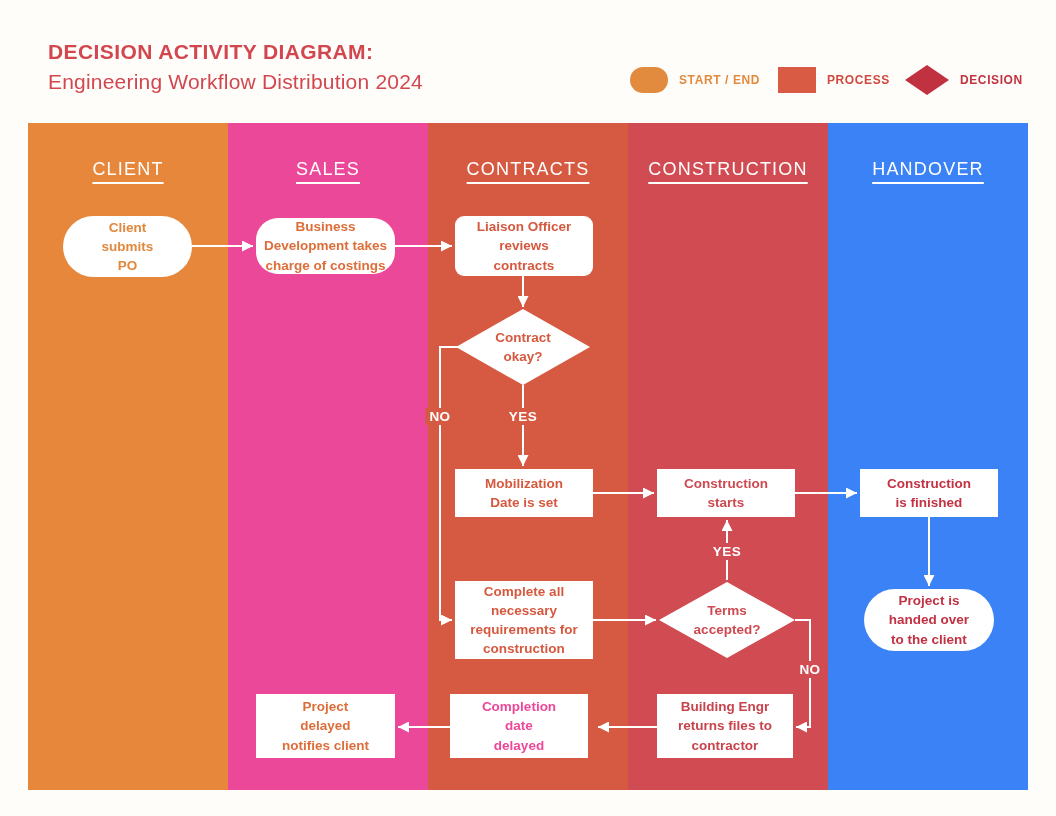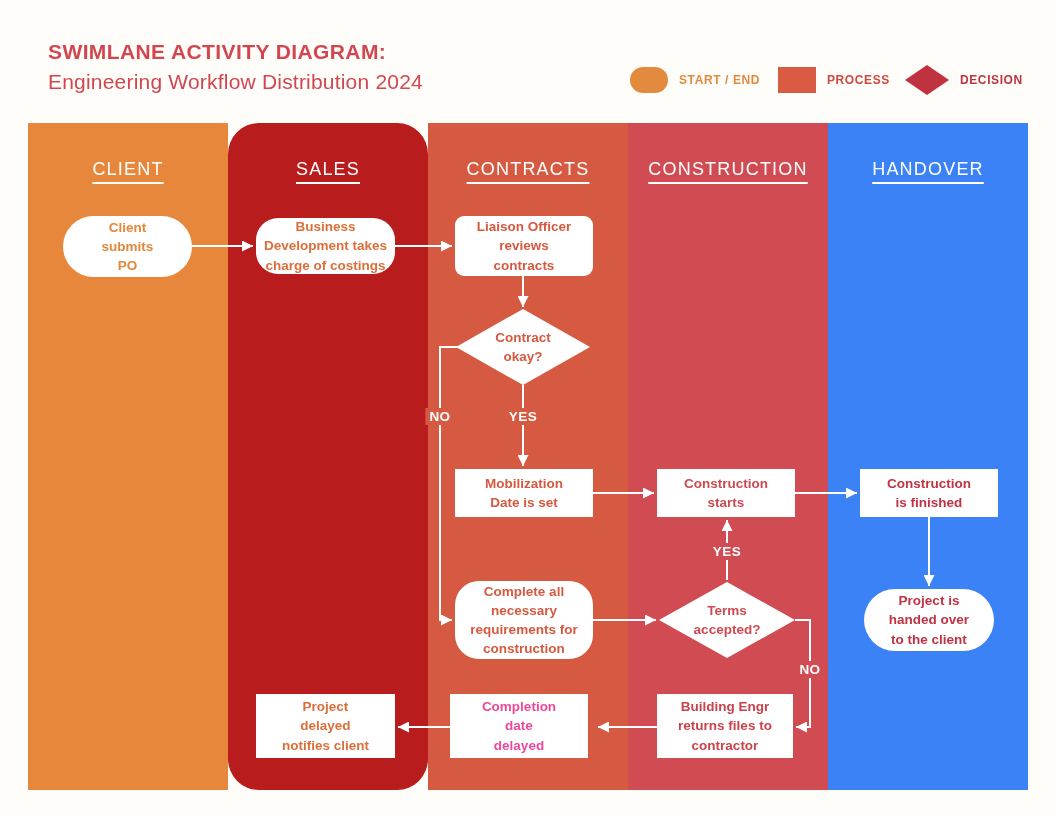--- a/index.html
+++ b/index.html
@@ -31,21 +31,21 @@
   .lg-decision  { left:905px; color:#c0323f; }
   .sw-pill    { width:38px; height:26px; border-radius:13px; background:#e28b3e; }
   .sw-rect    { width:38px; height:26px; background:#d95b43; }
   .sw-diamond { width:44px; height:30px; background:#c0323f;
                 clip-path:polygon(50% 0,100% 50%,50% 100%,0 50%); }
 
   
   .lanes { position:absolute; left:28px; top:123px; width:1000px; height:667px; display:flex; }
   .lane  { flex:1 1 0; position:relative; }
   .lane-c1 { background:#e6873c; }
-  .lane-c2 { background:#b91c1c;border-radius:31px; }
+  .lane-c2 { background:#ec4899; }
   .lane-c3 { background:#d65a41; }
   .lane-c4 { background:#d14b53; }
   .lane-c5 { background:#3b82f6; }
   .lane-title {
     position:absolute; top:36px; left:0; width:100%;
     text-align:center; color:#ffffff;
     font-size:18px; font-weight:500; letter-spacing:1.2px;
     text-decoration:underline; text-underline-offset:7px; text-decoration-thickness:1.5px;
   }
 
@@ -62,21 +62,21 @@
   .stadium  { border-radius:31px; }
   .diamond  { clip-path:polygon(50% 0,100% 50%,50% 100%,0 50%); }
 
   .n-client-submits   { left:63px;  top:216px; width:129px; height:61px; color:#e2883c; }
   .n-business-dev     { left:256px; top:218px; width:139px; height:56px; color:#dd6e3a;border-radius:22px; }
   .n-liaison          { left:455px; top:216px; width:138px; height:60px; color:#d6593f;border-radius:9px; }
   .n-contract-okay    { left:456px; top:309px; width:134px; height:76px; color:#d6593f; }
   .n-mobilization     { left:455px; top:469px; width:138px; height:48px; color:#d6593f; }
   .n-constr-starts    { left:657px; top:469px; width:138px; height:48px; color:#ce4a52; }
   .n-constr-finished  { left:860px; top:469px; width:138px; height:48px; color:#c23243; }
-  .n-complete-all     { left:455px; top:581px; width:138px; height:78px; color:#d6593f;border-radius:24px; }
+  .n-complete-all     { left:455px; top:581px; width:138px; height:78px; color:#d6593f; }
   .n-terms-accepted   { left:659px; top:582px; width:136px; height:76px; color:#ce4a52; }
   .n-project-handed   { left:864px; top:589px; width:130px; height:62px; color:#c23243; }
   .n-building-engr    { left:657px; top:694px; width:136px; height:64px; color:#c8434c; }
   .n-completion-delay { left:450px; top:694px; width:138px; height:64px; color:#ec4899; }
   .n-project-manager  { left:256px; top:694px; width:139px; height:64px; color:#dd6e3a; }
 
   
   .edge-label {
     position:absolute; transform:translateX(-50%);
     color:#ffffff; font-size:13.5px; font-weight:bold; letter-spacing:.5px;
@@ -85,21 +85,21 @@
   .el-bg3 { background:#d65a41; }
   .el-bg4 { background:#d14b53; }
   .el-contract-no  { left:440px; top:408px; }
   .el-contract-yes { left:523px; top:408px; }
   .el-terms-yes    { left:727px; top:543px; }
   .el-terms-no     { left:810px; top:661px; }
 </style>
 </head>
 <body>
 
-<div class="page-title">SWIMLANE ACTIVITY DIAGRAM:</div>
+<div class="page-title">DECISION ACTIVITY DIAGRAM:</div>
 <div class="page-subtitle">Engineering Workflow Distribution 2024</div>
 
 <div class="legend-item lg-start-end">
   <span class="sw-pill"></span>
   <span class="lg-label">START / END</span>
 </div>
 <div class="legend-item lg-process">
   <span class="sw-rect"></span>
   <span class="lg-label">PROCESS</span>
 </div>

